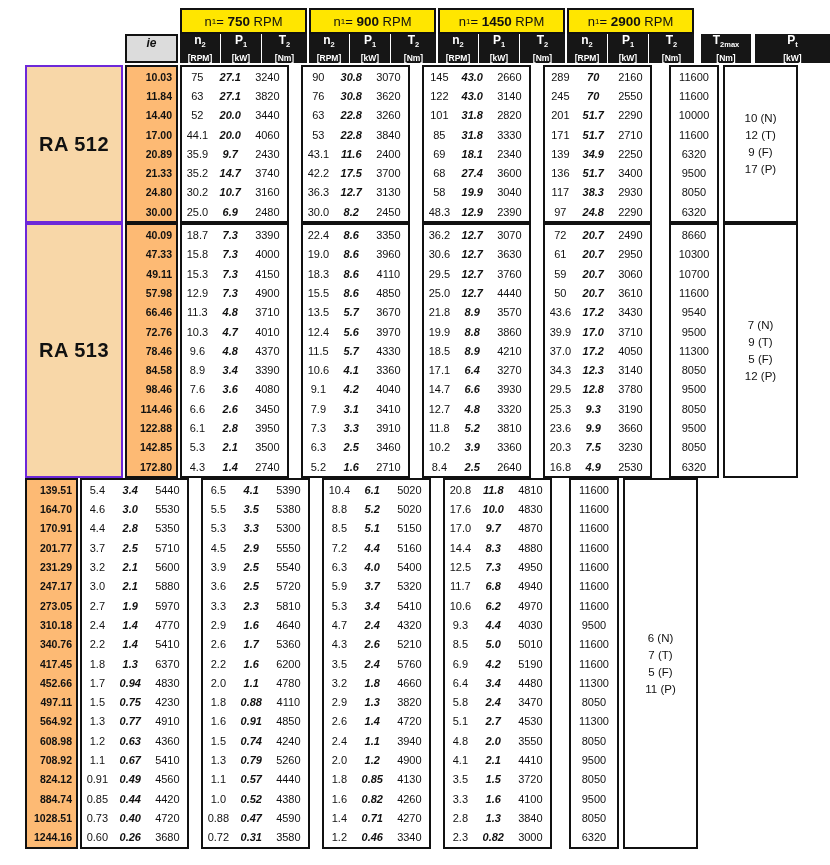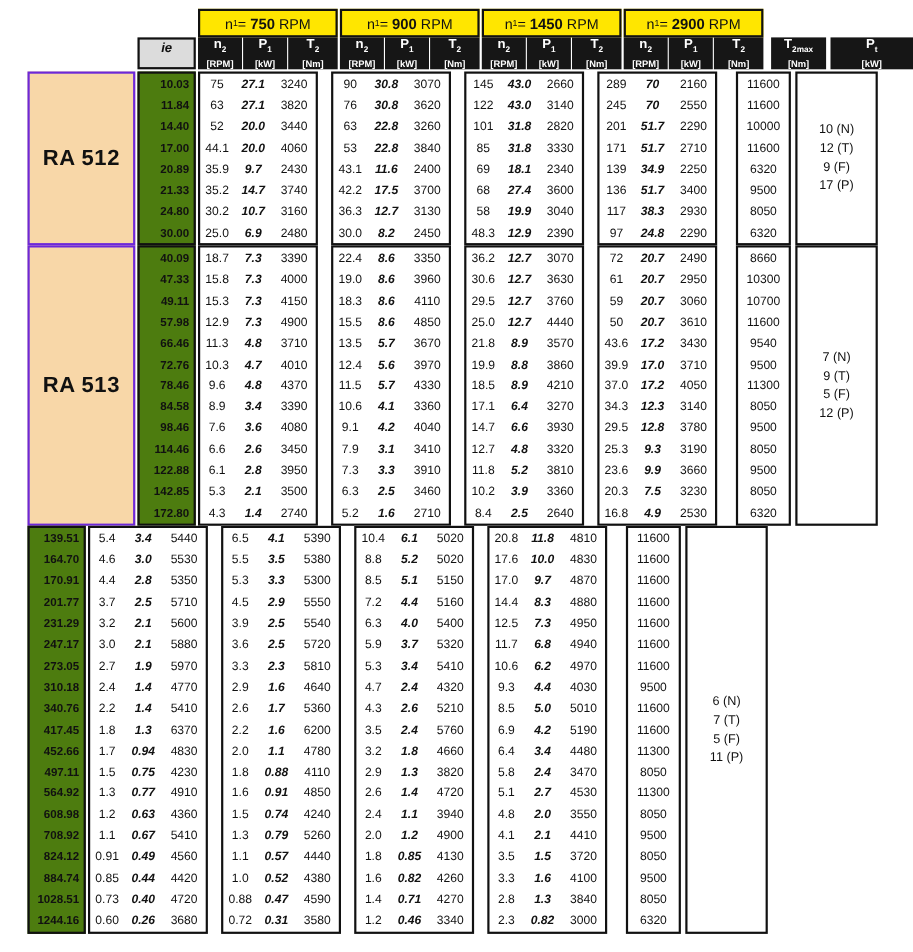--- a/index.html
+++ b/index.html
@@ -44,21 +44,21 @@
   .pt-head   { width:75px; margin-left:4px; }
 
   
   .sections { position:absolute; top:57px; left:0; display:flex; flex-direction:column; }
   .section { display:flex; align-items:stretch; }
   .label-box {
     width:98px; margin-right:2px; border:2px solid #6d28d9; background:#f8d7a8;
     display:flex; align-items:center; justify-content:center;
     font-weight:bold; font-size:20px; letter-spacing:0.5px;
   }
-  .ie-box { width:53px; margin-right:2px; border:2px solid #111; background:#4d7c0f; }
+  .ie-box { width:53px; margin-right:2px; border:2px solid #111; background:#fdba74; }
   .ie-cell {
     height:19.3px; display:flex; align-items:center; justify-content:flex-end;
     padding-right:4px; font-weight:bold; font-size:10.5px;
   }
   .group-box { width:109px; margin-right:12px; border:2px solid #111; background:#fff; }
   .g-row { display:flex; height:19.3px; align-items:center; }
   .c-n2 { width:36px; text-align:center; font-size:11px; }
   .c-p1 { width:41px; text-align:center; font-size:11px; font-weight:bold; font-style:italic; }
   .c-t2 { width:46px; text-align:center; font-size:11px; }
   .t2max-box { width:50px; margin-left:5px; border:2px solid #111; background:#fff; }

